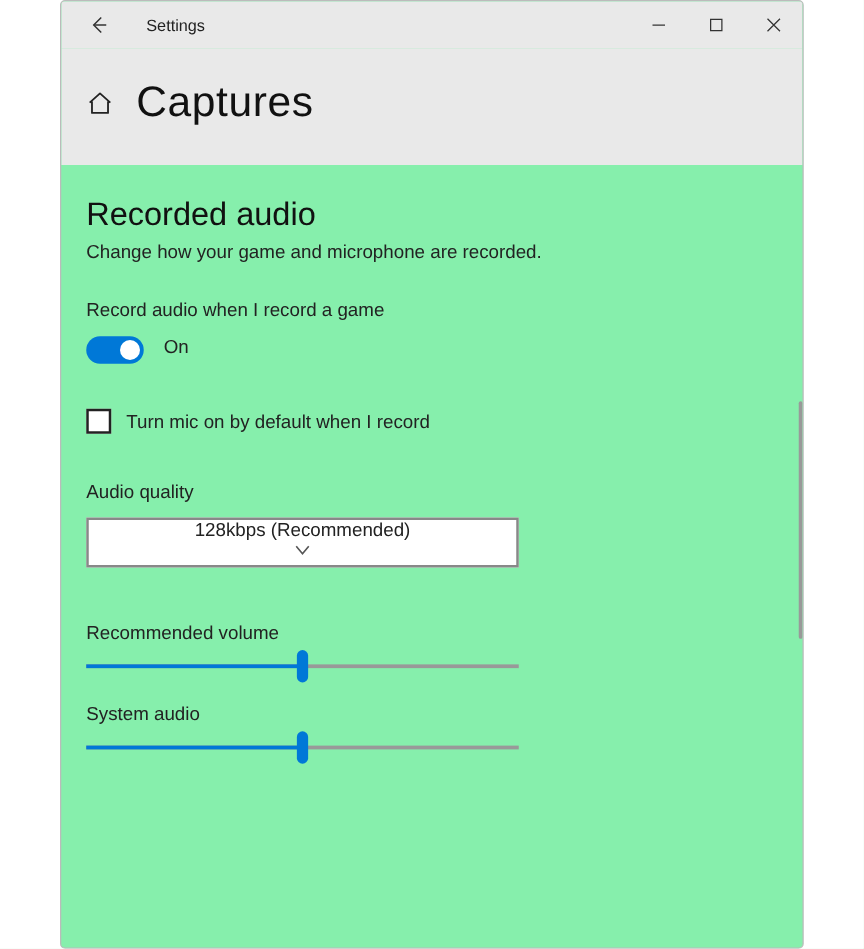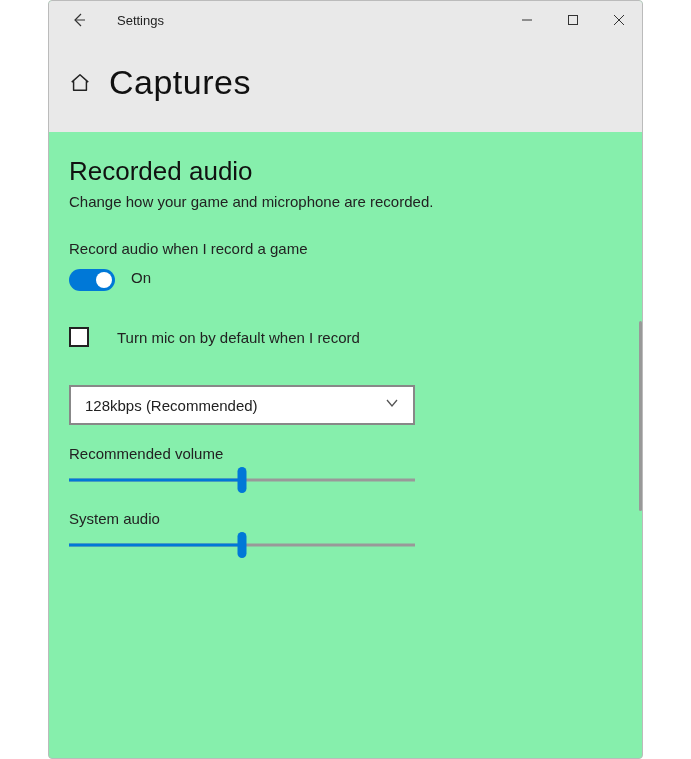--- a/index.html
+++ b/index.html
@@ -107,21 +107,21 @@
     background: #fff;
     border-radius: 50%;
   }
   .toggle-state {
     font-size: 15px;
     color: #222;
   }
   .check-row {
     display: flex;
     align-items: center;
-    gap: 28px;
+    gap: 12px;
     margin-bottom: 38px;
     cursor: pointer;
   }
   .check-row.tight { margin-bottom: 10px; }
   .checkbox {
     width: 20px; height: 20px;
     border: 2px solid #222;
     background: #fff;
   }
   .check-label {
@@ -130,22 +130,23 @@
   }
   .select {
     width: 346px;
     height: 40px;
     border: 2px solid #888;
     display: flex;
     align-items: center;
     padding: 0 14px;
     justify-content: space-between;
     cursor: pointer;
-    margin-bottom: 20px;
-    background: #fff;
+    margin-bottom: 44px;
+    background: #fff;
+    flex-direction: column;
   }
   .select-text {
     font-size: 15px;
     color: #222;
   }
   .slider {
     width: 346px;
     height: 24px;
     position: relative;
     margin-bottom: 18px;
@@ -235,20 +236,21 @@
         <div class="knob"></div>
       </div>
       <span class="toggle-state">On</span>
     </div>
 
     <div class="check-row">
       <div class="checkbox"></div>
       <span class="check-label">Turn mic on by default when I record</span>
     </div>
 
+    <p class="field-label">Audio quality</p>
     <div class="select">
       <span class="select-text">128kbps (Recommended)</span>
       <span>
         <svg width="14" height="14" viewBox="0 0 14 14">
             <path d="M2 4 L7 10 L12 4" stroke="#555" stroke-width="1.3" fill="none"></path>
           </svg>
       </span>
     </div>
 
     <p class="field-label" style="margin-bottom:6px">Recommended volume</p>

